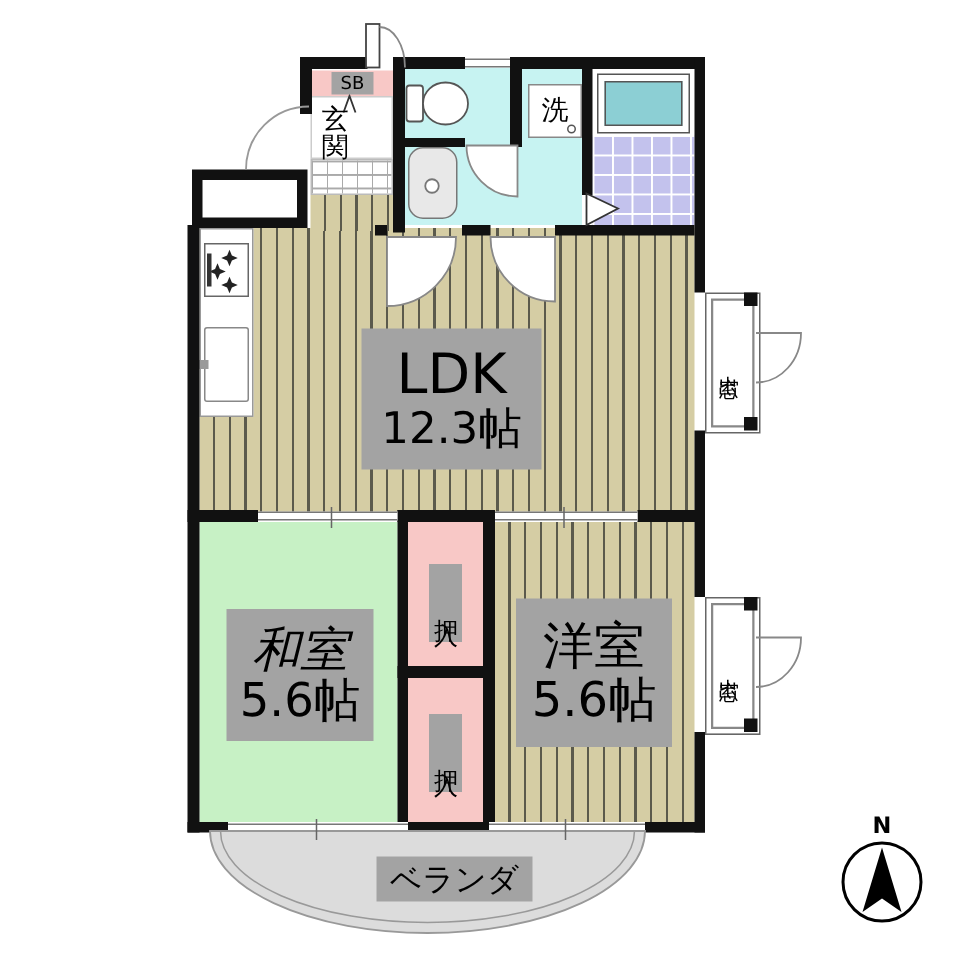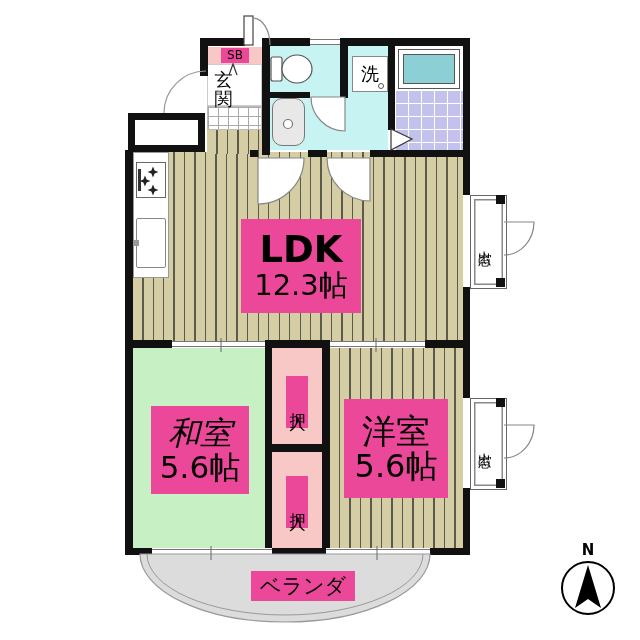--- a/index.html
+++ b/index.html
@@ -15,21 +15,21 @@
   .tile-bath{background-color:#c3c2ed;
         background-image:linear-gradient(#fff 1.5px,transparent 1.5px),linear-gradient(90deg,#fff 1.5px,transparent 1.5px);
         background-size:13px 13px;}
   .tile-genkan{background-color:#fff;
         background-image:linear-gradient(#aaa 1px,transparent 1px),linear-gradient(90deg,#aaa 1px,transparent 1px);
         background-size:10px 9px;border:1px solid #bbb;}
   .win{position:absolute;height:6px;background:#fff;border-top:1.5px solid #777;border-bottom:1.5px solid #777;box-sizing:border-box;}
   .bay{position:absolute;width:35px;background:#fff;border:1px solid #666;
        box-shadow:inset 0 0 0 3px #fff,inset 0 0 0 4.5px #888;}
   .post{position:absolute;width:9px;height:9px;background:#111;}
-  .lbl{position:absolute;background:#ec4899;display:flex;flex-direction:column;align-items:center;
+  .lbl{position:absolute;background:#a3a3a3;display:flex;flex-direction:column;align-items:center;
        justify-content:center;color:#000;text-align:center;line-height:1.05;}
   .lbl.clear{background:transparent;}
   .vtext{writing-mode:vertical-rl;text-orientation:upright;letter-spacing:2px;}
   .fix{position:absolute;background:#fff;border:1.5px solid #888;box-sizing:border-box;}
   svg{position:absolute;left:0;top:0;}
 </style>
 </head>
 <body>
 
 <div class="plan">
@@ -132,21 +132,21 @@
 
     <path d="M 229 75 L 233 64 L 237 75" fill="none" stroke="#333" stroke-width="1.2"></path>
 
     <path d="M 221 338 V 352 M 376 338 V 352 M 211 546 V 560 M 377 546 V 560" stroke="#666" stroke-width="1"></path>
 
     <circle cx="588" cy="588" r="26" fill="#fff" stroke="#000" stroke-width="2"></circle>
     <polygon points="588,565 575,608 588,599 601,608" fill="#000"></polygon>
   </svg>
 
   <div class="lbl" style="left:241px;top:219px;width:120px;height:94px;">
-    <span style="font-size:37px;font-weight:bold;">LDK</span>
+    <span style="font-size:37px;">LDK</span>
     <span style="font-size:29px;">12.3帖</span>
   </div>
   <div class="lbl" style="left:151px;top:406px;width:98px;height:88px;">
     <span style="font-size:32px;font-style:italic;">和室</span>
     <span style="font-size:31px;">5.6帖</span>
   </div>
   <div class="lbl" style="left:344px;top:399px;width:104px;height:99px;">
     <span style="font-size:34px;">洋室</span>
     <span style="font-size:32px;">5.6帖</span>
   </div>

